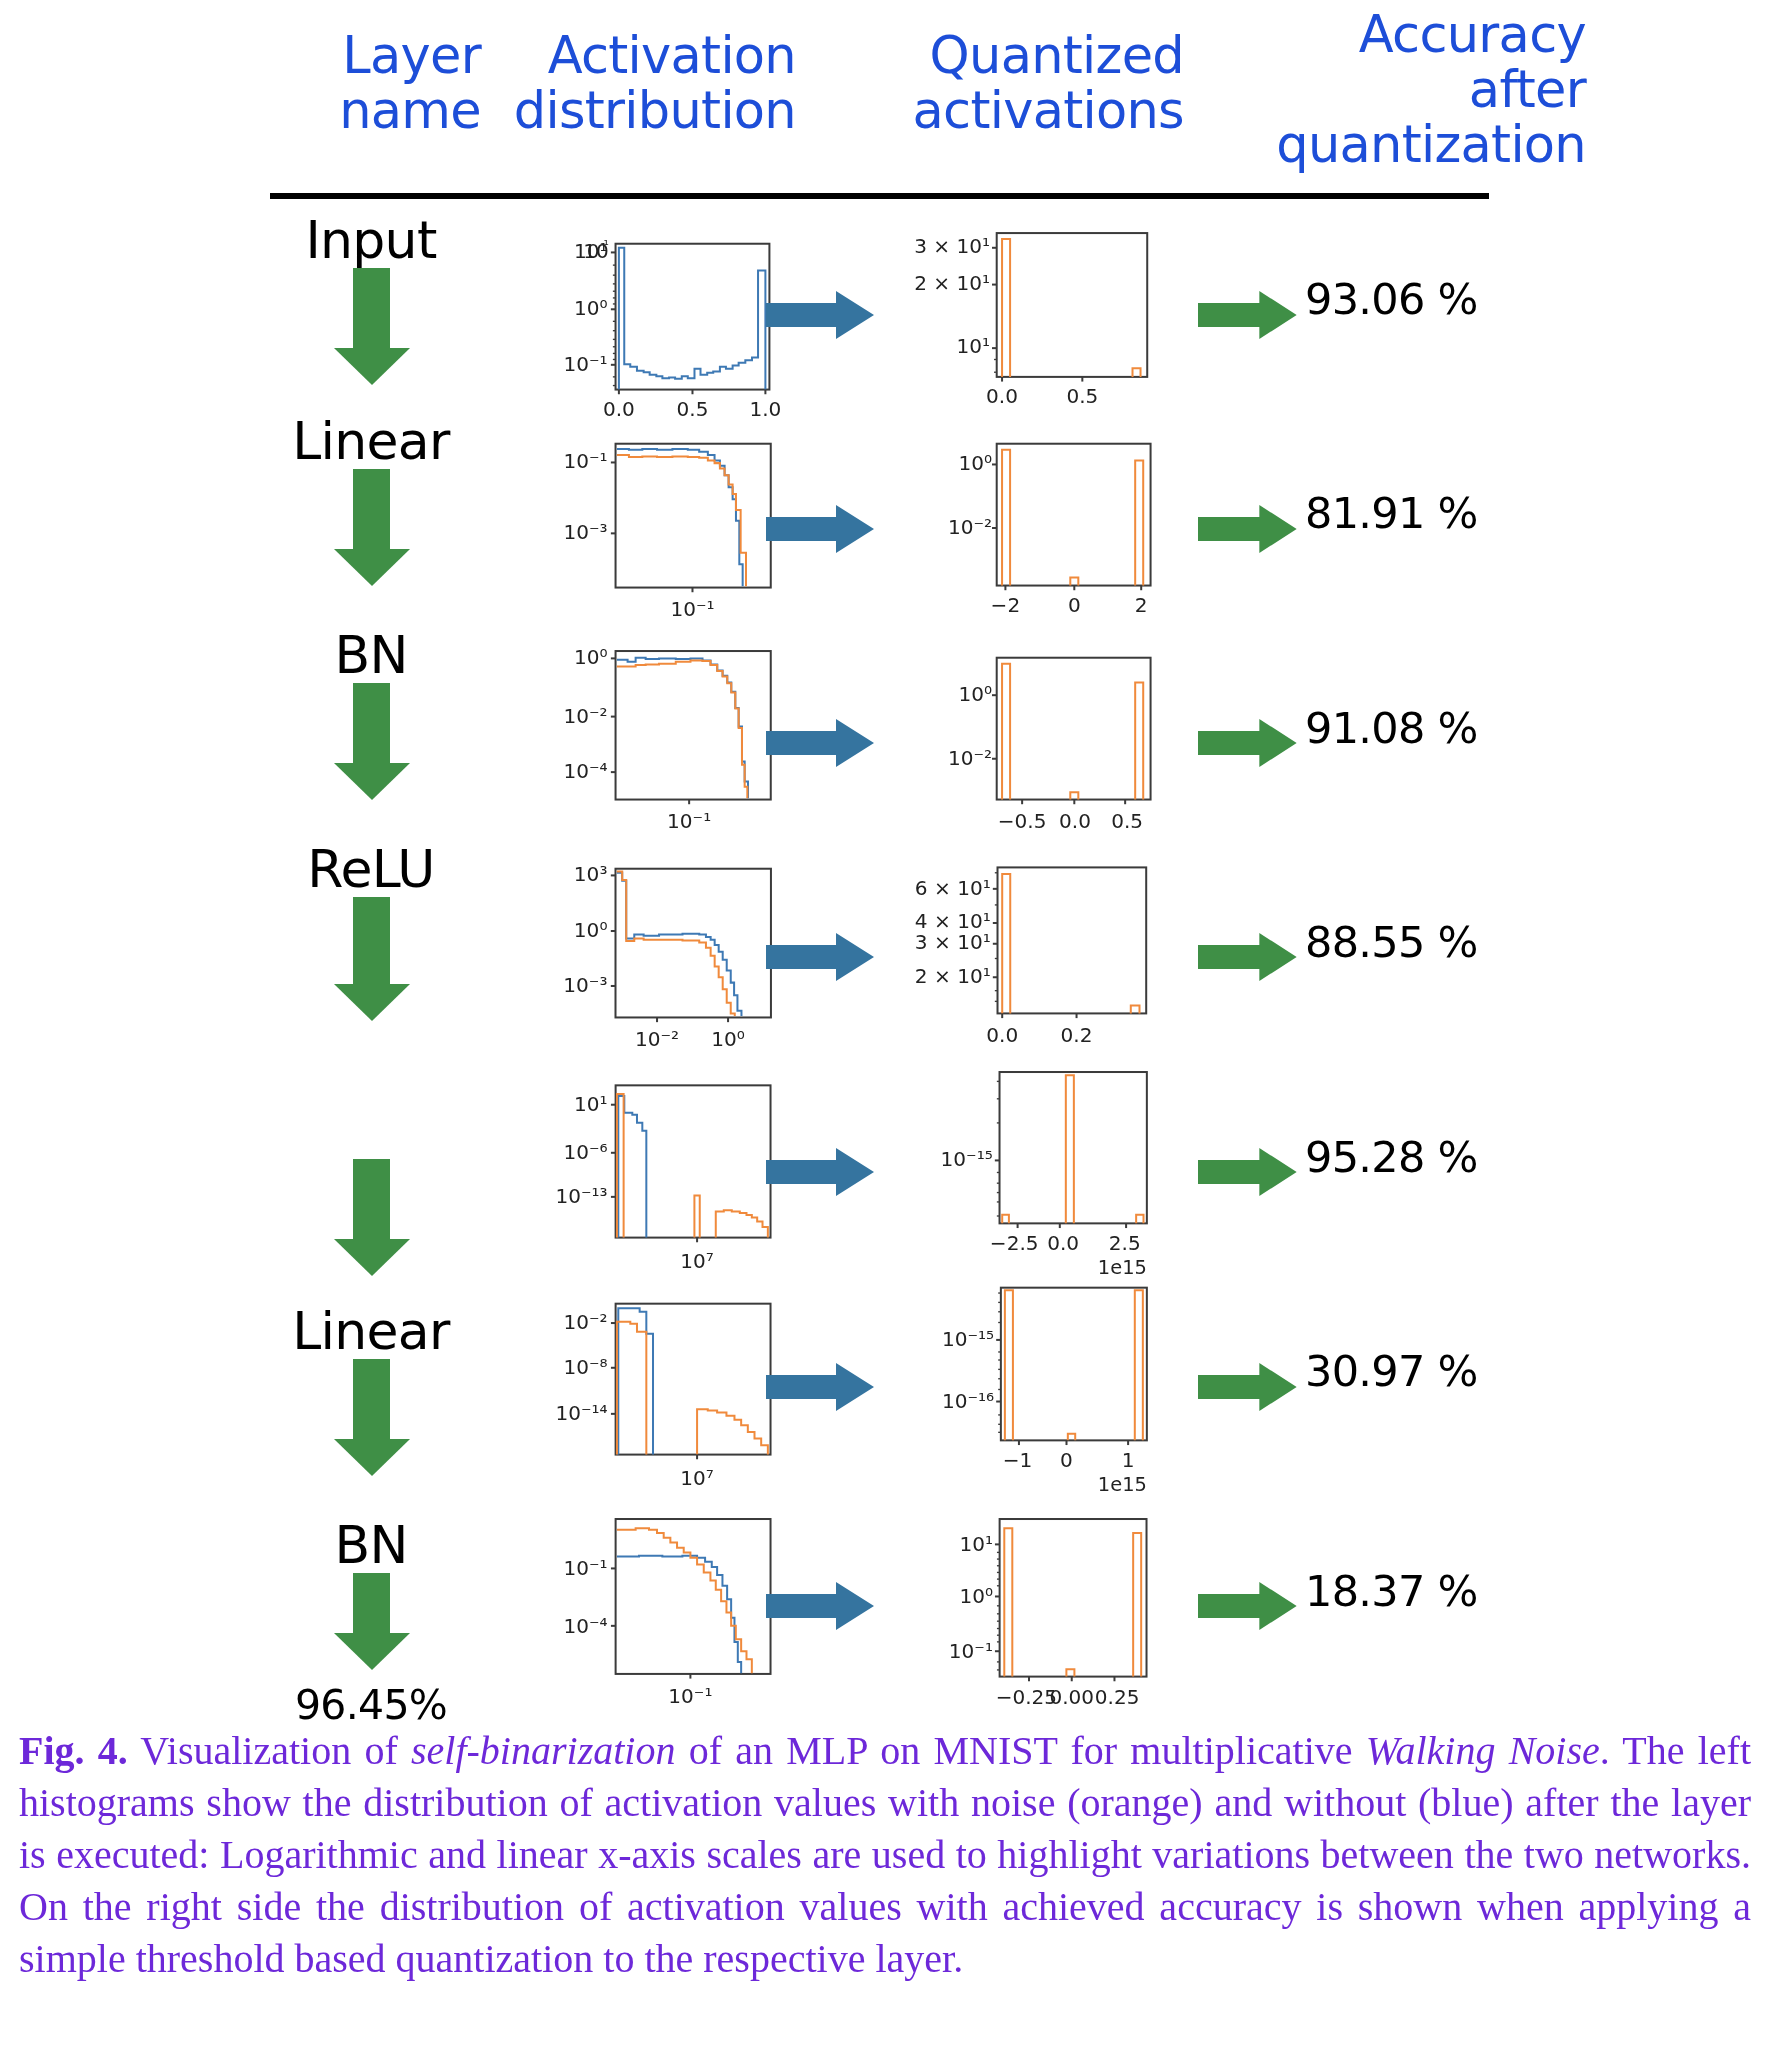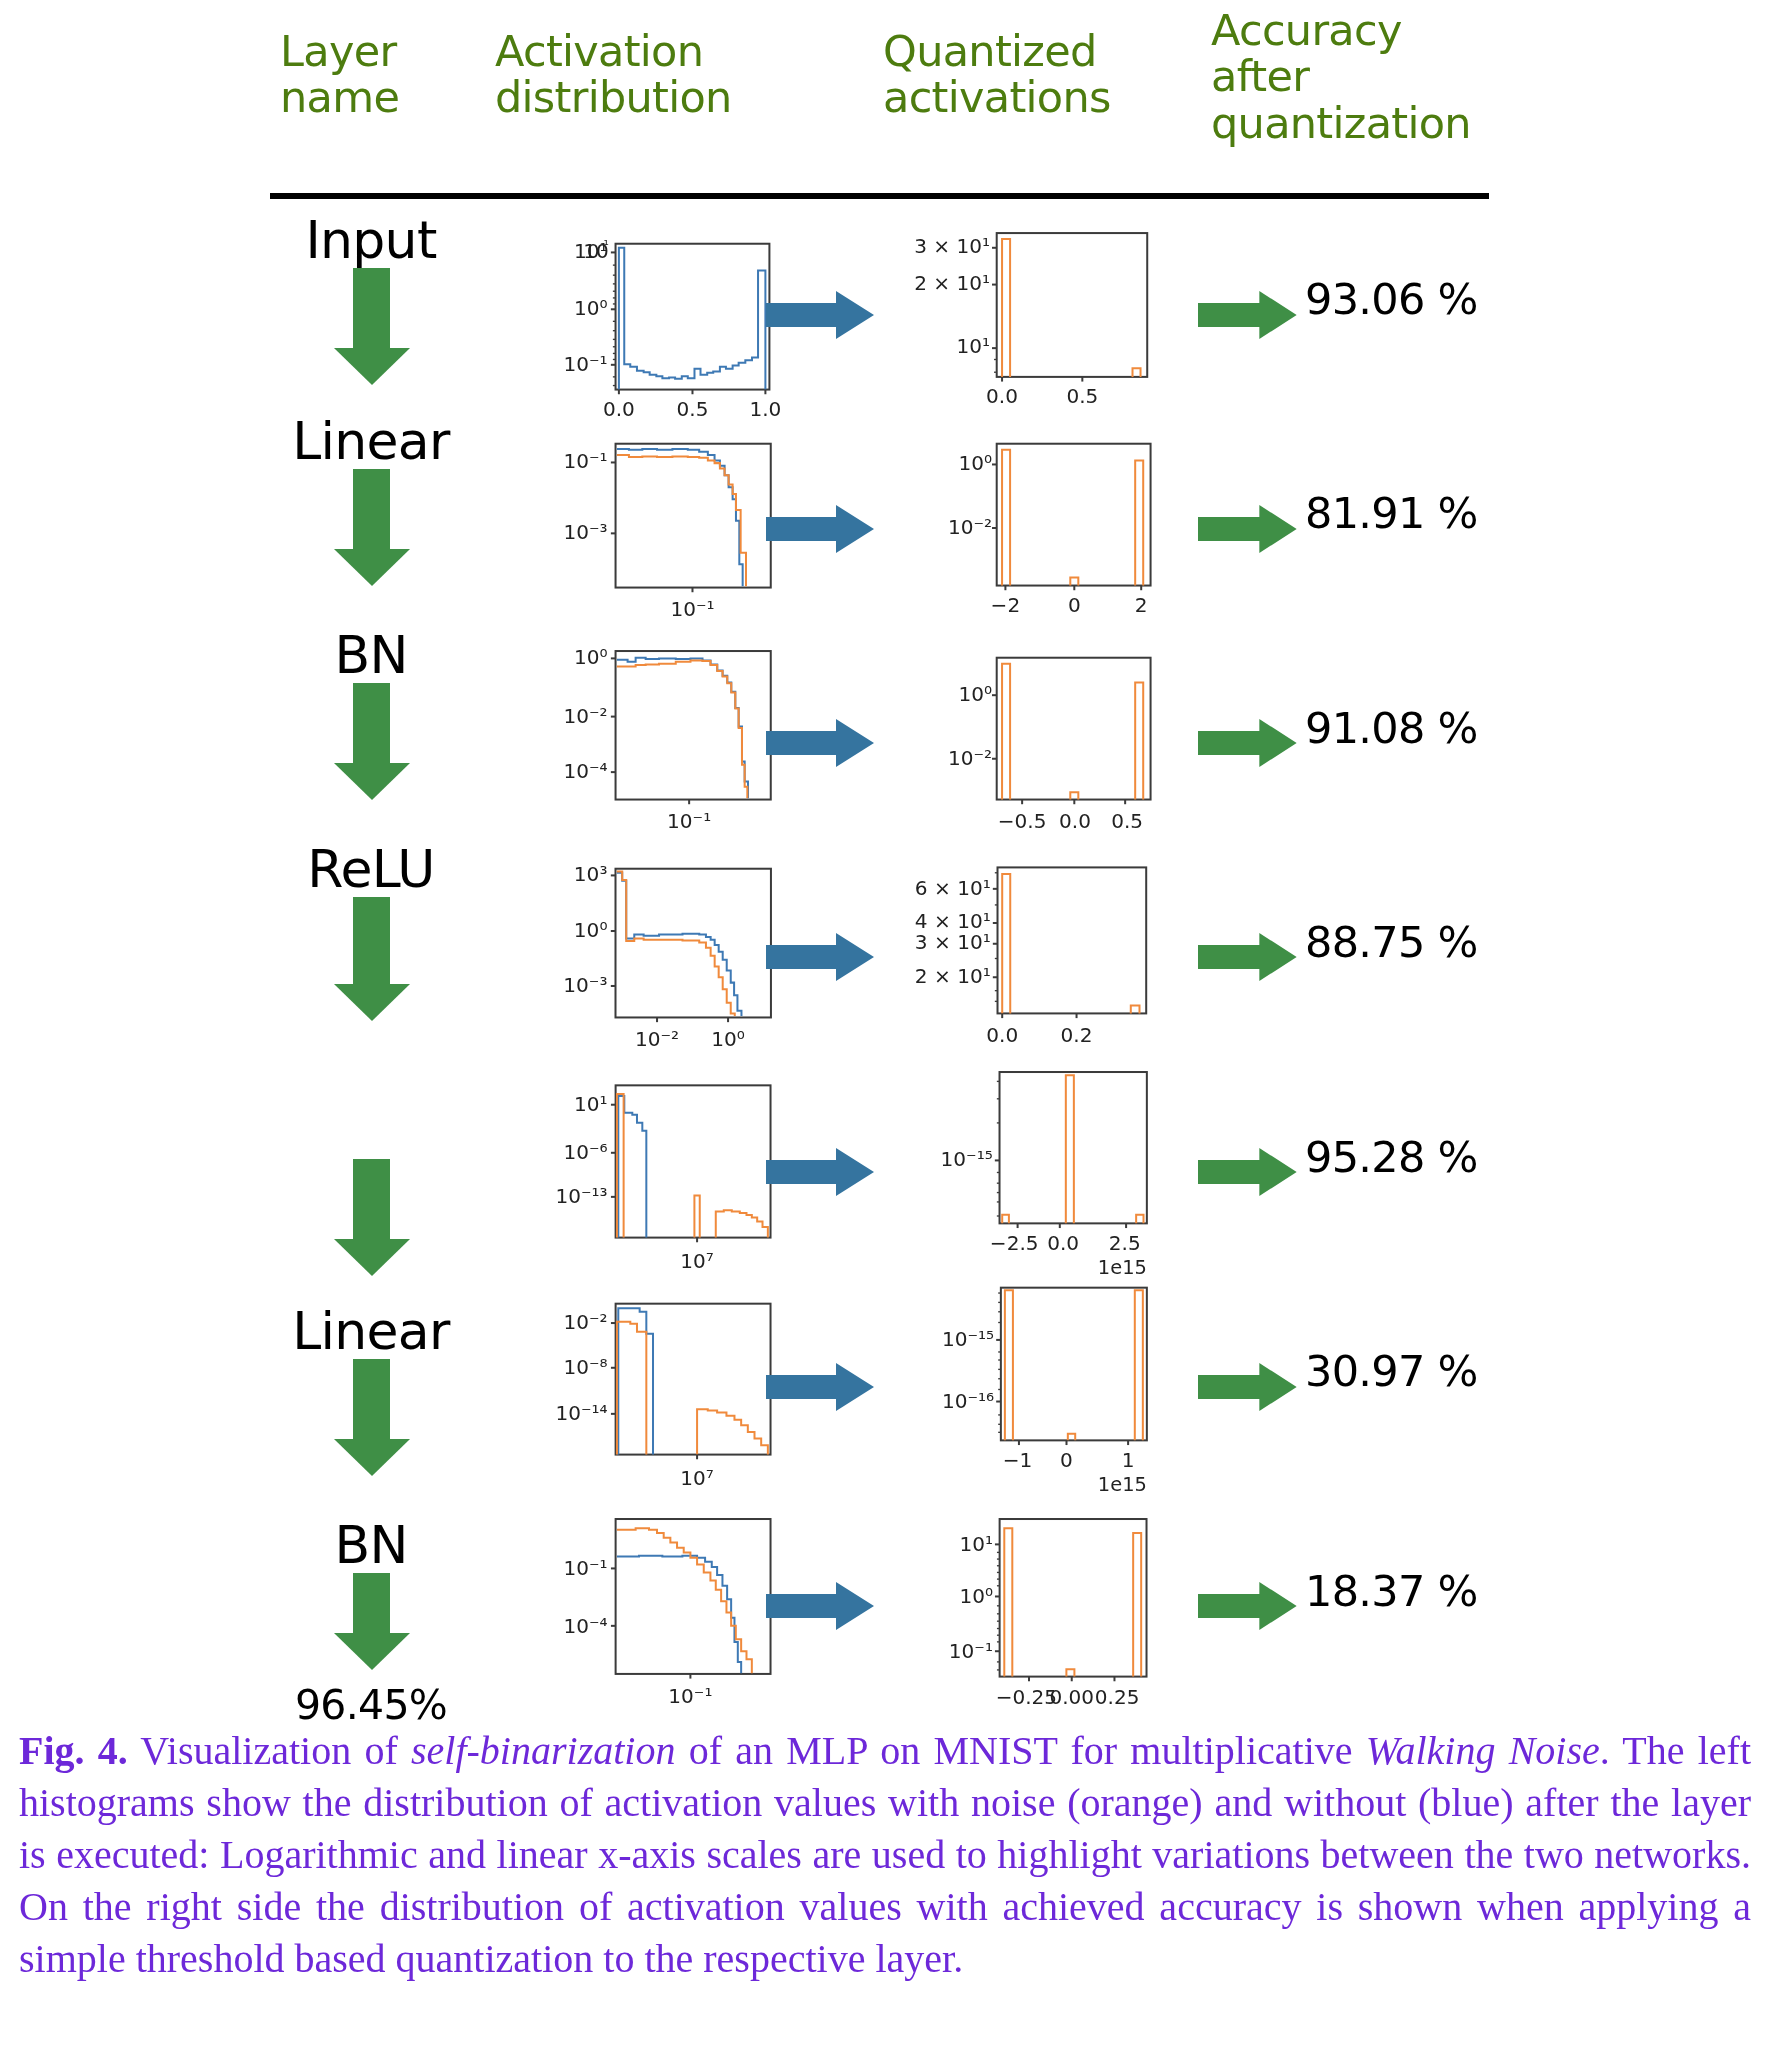--- a/index.html
+++ b/index.html
@@ -13,26 +13,26 @@
   .figure{
     position:absolute; left:0; top:0; width:1768px; height:1713px;
   }
 
   
   .headers{
     position:absolute; left:0; top:0; width:1768px; height:194px;
   }
   .hcell{
     position:absolute;
-    text-align:left;
+    text-align:right;
     font-family:"DejaVu Sans", sans-serif;
-    font-size:43px;
+    font-size:51px;
     line-height:1.08;
     letter-spacing:-0.7px;
-    color:#4d7c0f;
+    color:#1d4ed8;
   }
   .h-layer   { left:280px; top:28px;  width:201px; }
   .h-act     { left:495px; top:28px;  width:301px; }
   .h-quant   { left:883px;top:28px;  width:301px; }
   .h-acc     { left:1211px;top:6.7px;  width:375px; }
 
   .rule{
     position:absolute; left:270px; top:193px; width:1219px; height:6px;
     background:#000;
   }
@@ -420,21 +420,21 @@
         <text x="283" y="274">0.2</text>
       </g>
     </svg>
   </div>
 
   <div class="tarrow" style="left:1198px; top:930px;">
     <svg width="100" height="54" viewBox="0 0 150 80">
       <path d="M0,22 L92,22 L92,4 L148,40 L92,76 L92,58 L0,58 Z" fill="#3f8f46"></path>
     </svg>
   </div>
-  <div class="acc-label" style="left:1305px; top:917px;">88.75 %</div>
+  <div class="acc-label" style="left:1305px; top:917px;">88.55 %</div>
 
   <div class="panel" style="left:515px; top:1076px;">
     <svg width="268" height="207" viewBox="0 0 400 310">
       <g font-family="DejaVu Sans" font-size="30" fill="#222" text-anchor="end">
         <text x="138" y="52">10¹</text>
         <text x="138" y="124">10⁻⁶</text>
         <text x="138" y="190">10⁻¹³</text>
       </g>
       <rect x="150" y="14" width="232" height="228" fill="none" stroke="#3b3b3b" stroke-width="3"></rect>
       <g stroke="#3b3b3b" stroke-width="3">

